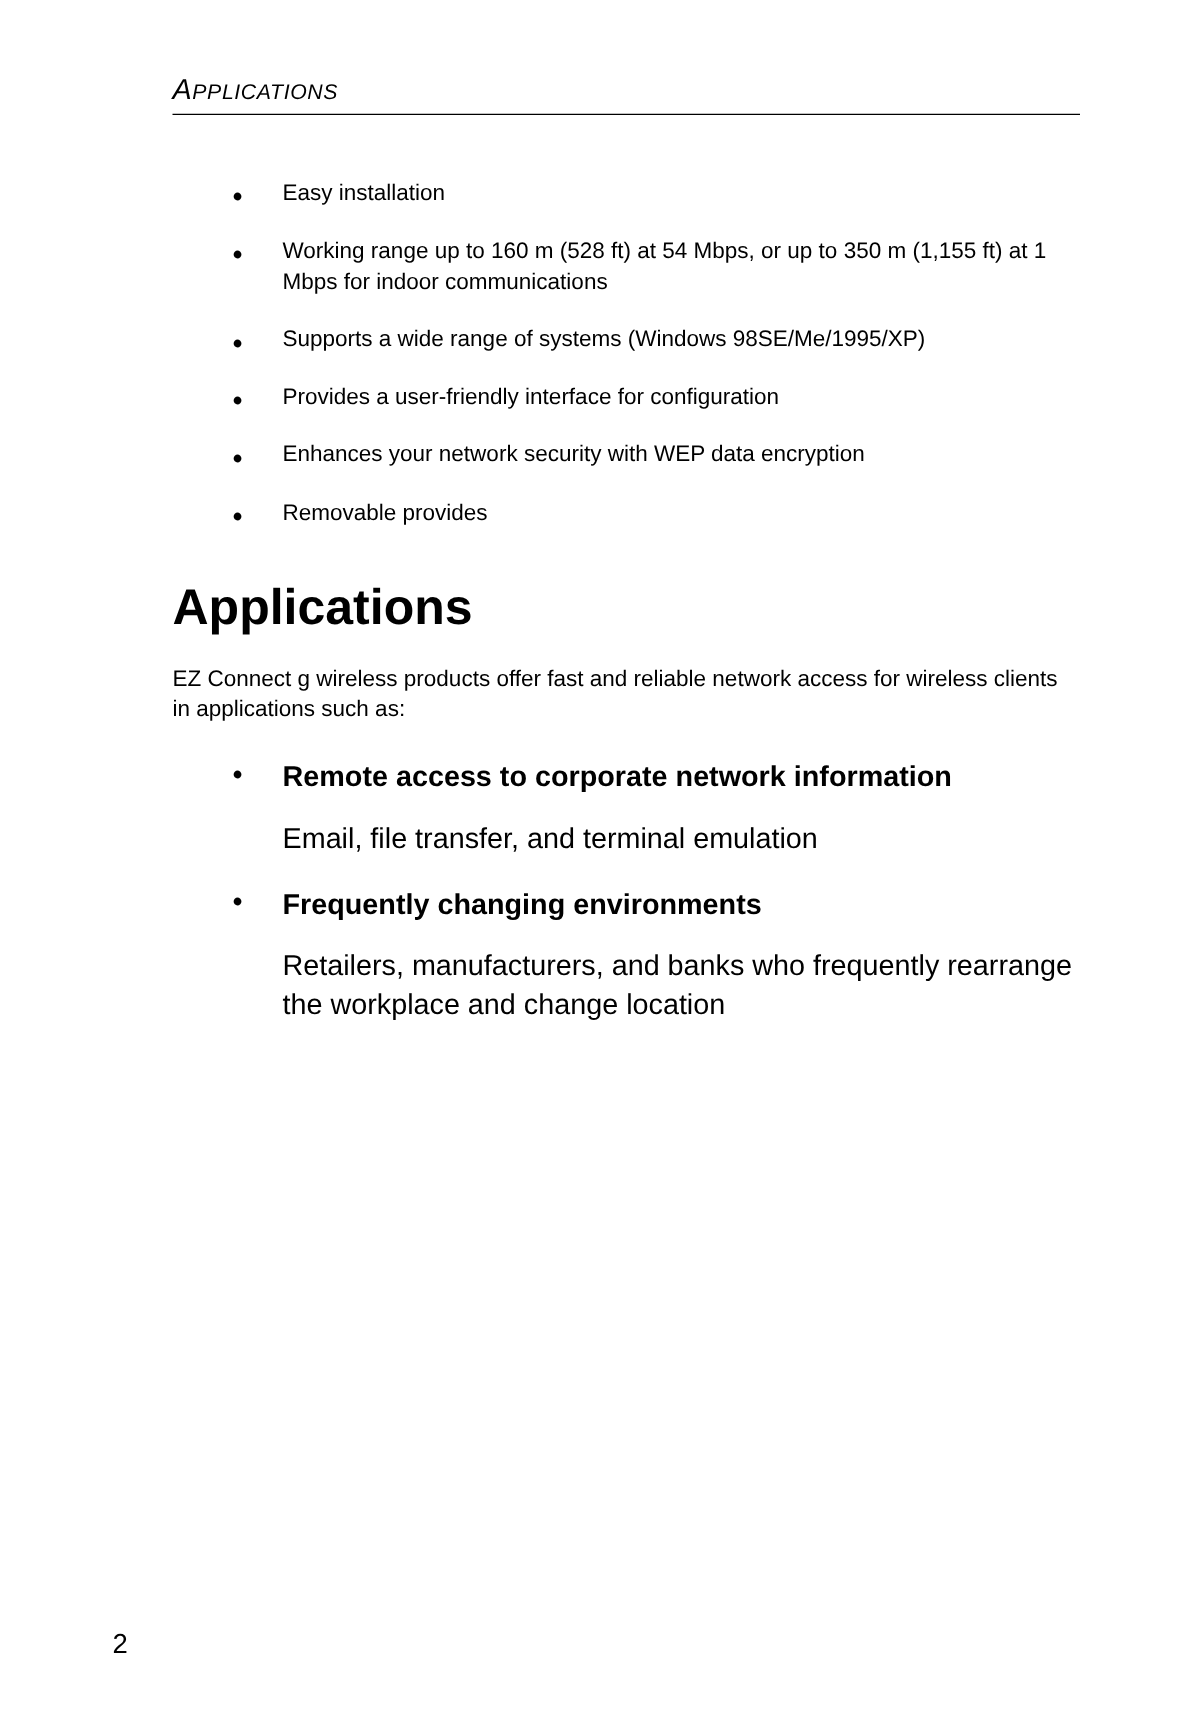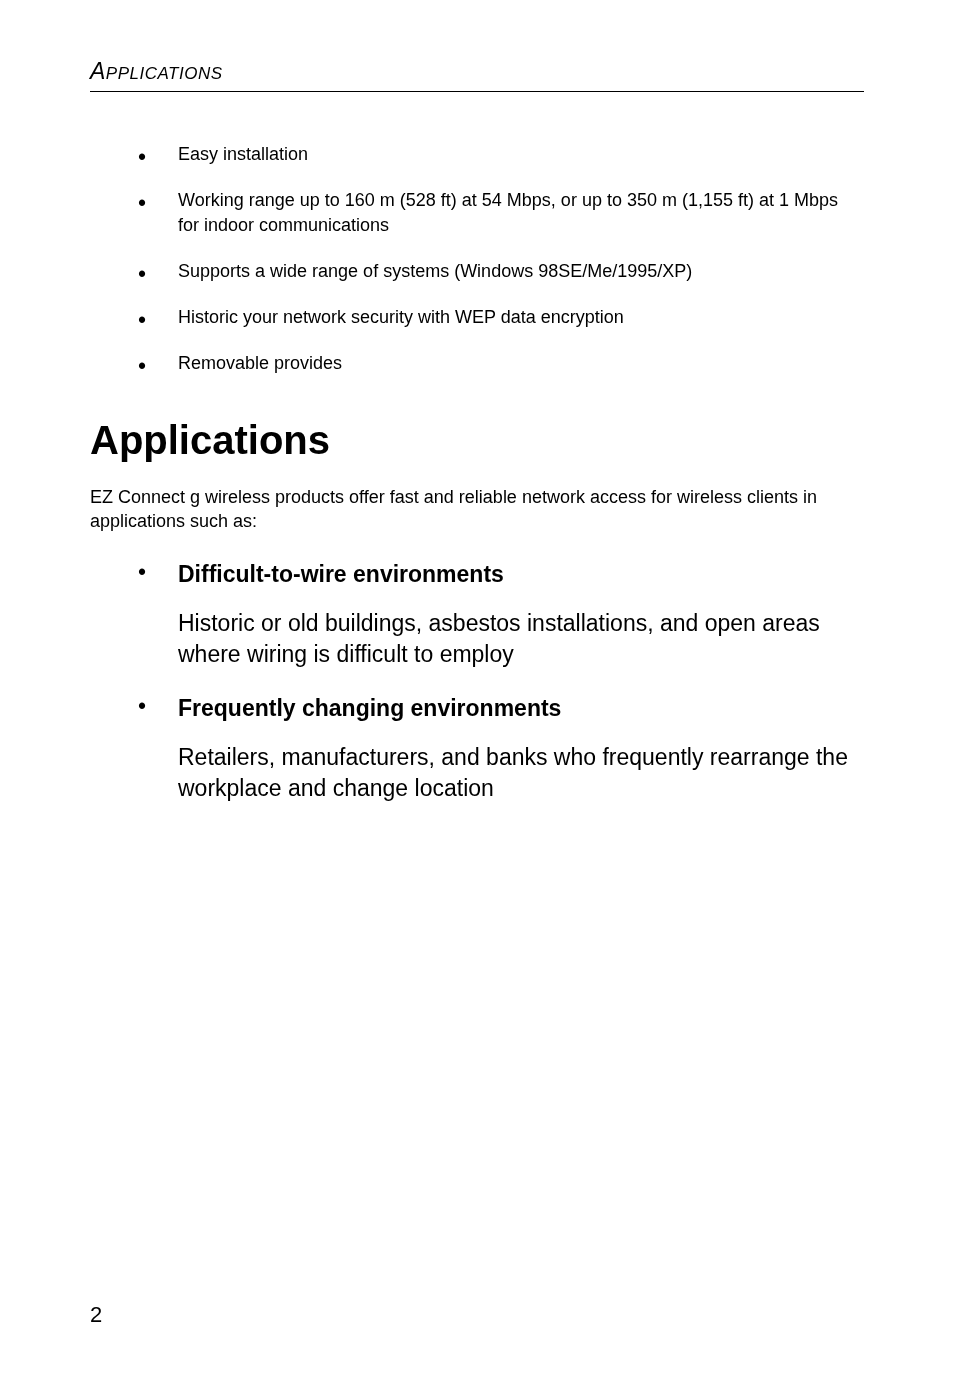--- a/index.html
+++ b/index.html
@@ -8,20 +8,21 @@
     background: #ffffff;
     font-family: Arial, Helvetica, sans-serif;
     color: #000000;
     width: 954px;
     height: 1388px;
     box-sizing: border-box;
     position: relative;
   }
   .page {
     padding: 58px 90px 0 90px;
+    margin-left: 48px;
   }
   .running-header {
     font-family: Arial, Helvetica, sans-serif;
     font-style: italic;
     font-size: 20px;
     letter-spacing: 0.5px;
     margin-bottom: 6px;
   }
   .running-header .big {
     font-size: 23px;
@@ -114,32 +115,33 @@
 
   <div class="running-header">
     <span class="big">A</span><span class="small">PPLICATIONS</span>
   </div>
   <hr class="rule">
 
   <ul class="bullets">
     <li>Easy installation</li>
     <li>Working range up to 160 m (528 ft) at 54 Mbps, or up to 350 m (1,155 ft) at 1 Mbps for indoor communications</li>
     <li>Supports a wide range of systems (Windows 98SE/Me/1995/XP)</li>
-    <li>Historic your network security with WEP data encryption</li>
+    <li>Provides a user-friendly interface for configuration</li>
+    <li>Enhances your network security with WEP data encryption</li>
     <li>Removable provides</li>
   </ul>
 
   <h1 class="section-heading">Applications</h1>
 
   <p class="body indent-body">EZ Connect g wireless products offer fast and reliable network access for wireless clients in applications such as:</p>
 
   <ul class="app-list">
     <li>
-      <span class="app-title">Difficult-to-wire environments</span>
-      <span class="app-desc">Historic or old buildings, asbestos installations, and open areas where wiring is difficult to employ</span>
+      <span class="app-title">Remote access to corporate network information</span>
+      <span class="app-desc">Email, file transfer, and terminal emulation</span>
     </li>
     <li>
       <span class="app-title">Frequently changing environments</span>
       <span class="app-desc">Retailers, manufacturers, and banks who frequently rearrange the workplace and change location</span>
     </li>
   </ul>
 
 </div>
 
 <div class="page-number">2</div>

